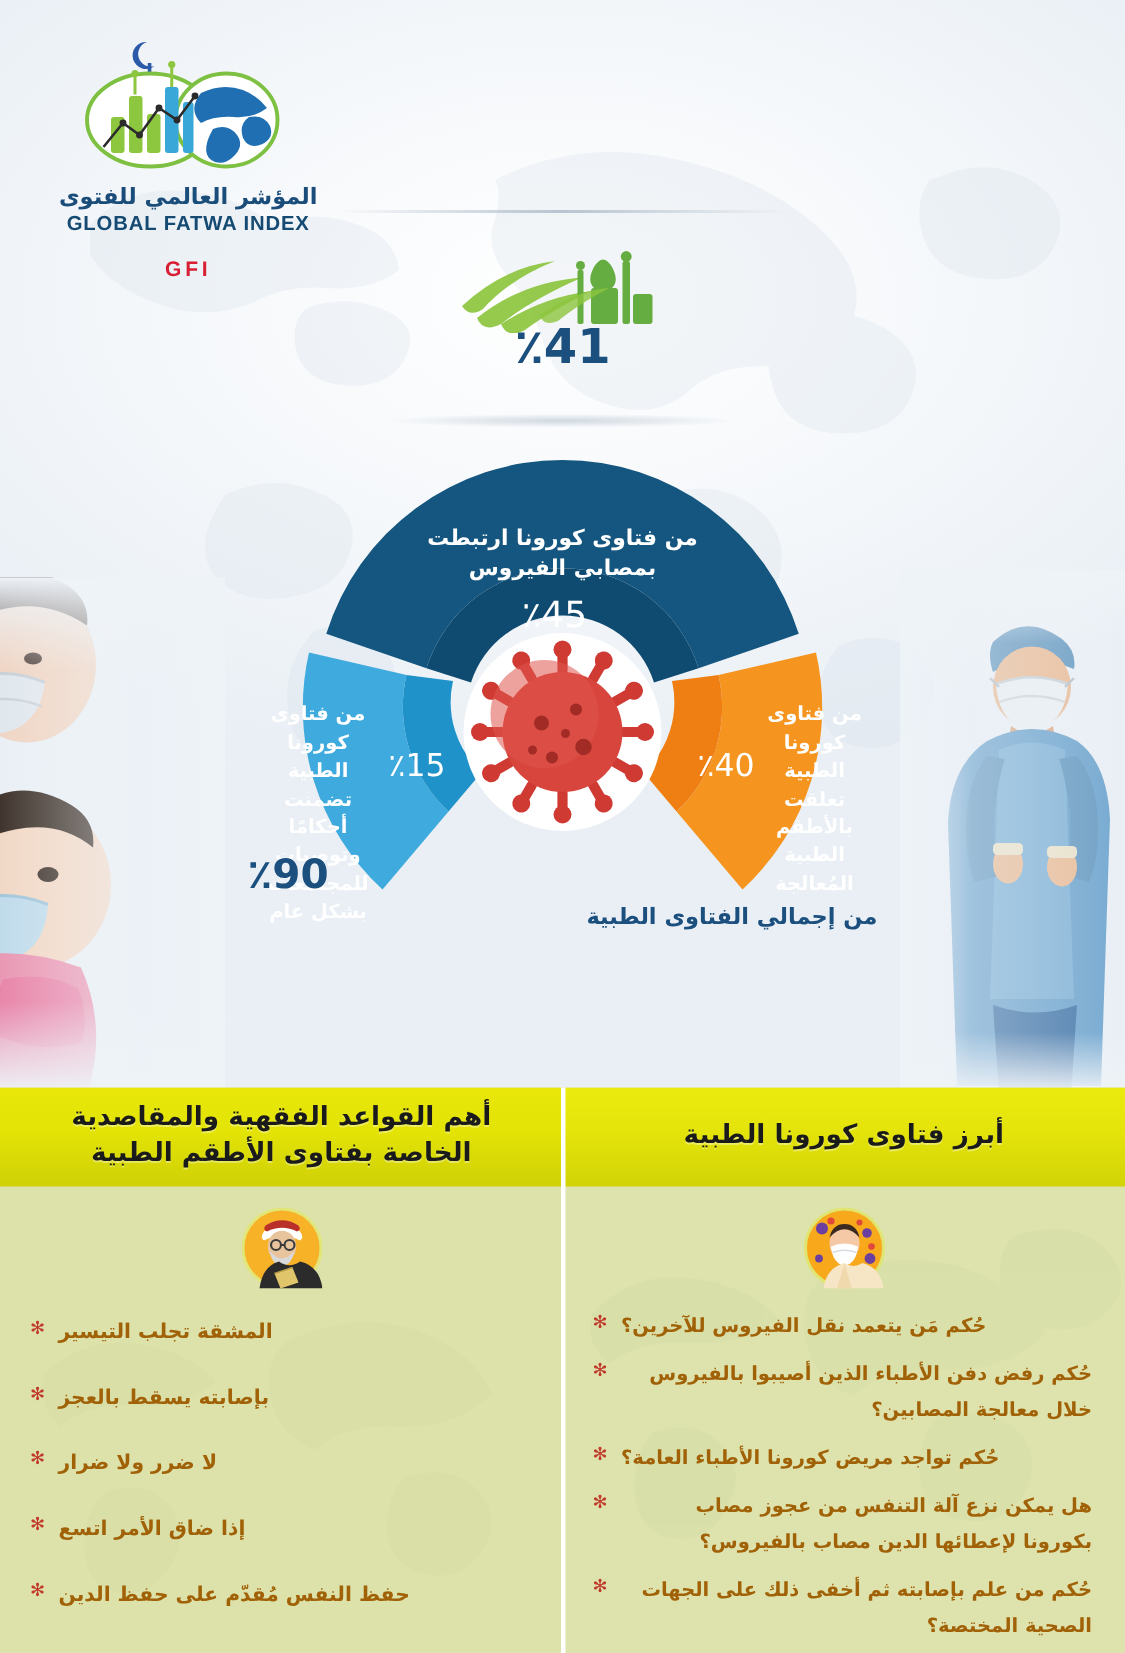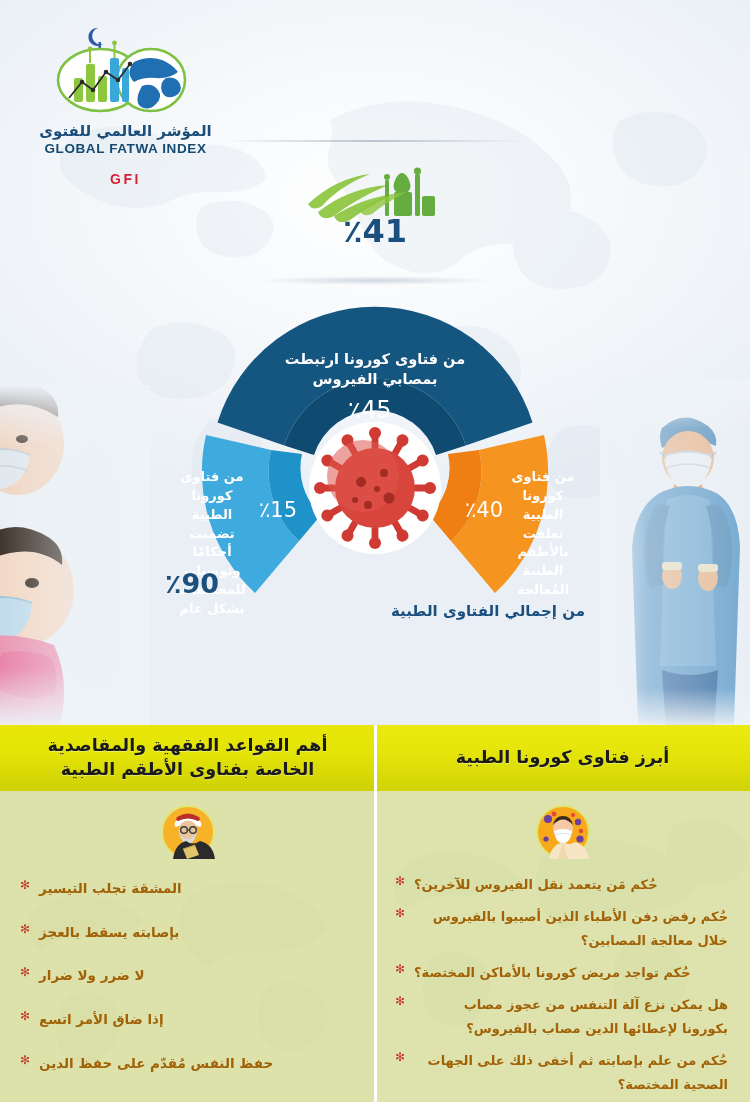--- a/index.html
+++ b/index.html
@@ -516,21 +516,21 @@
       <div class="bullets">
         <div class="bullet">
           <span class="bullet-text">حُكم مَن يتعمد نقل الفيروس للآخرين؟</span>
           <span class="bullet-dot">✻</span>
         </div>
         <div class="bullet">
           <span class="bullet-text">حُكم رفض دفن الأطباء الذين أصيبوا بالفيروس خلال معالجة المصابين؟</span>
           <span class="bullet-dot">✻</span>
         </div>
         <div class="bullet">
-          <span class="bullet-text">حُكم تواجد مريض كورونا بالأماكن المختصة؟</span>
+          <span class="bullet-text">حُكم تواجد مريض كورونا الأطباء العامة؟</span>
           <span class="bullet-dot">✻</span>
         </div>
         <div class="bullet">
           <span class="bullet-text">هل يمكن نزع آلة التنفس من عجوز مصاب بكورونا لإعطائها الدين مصاب بالفيروس؟</span>
           <span class="bullet-dot">✻</span>
         </div>
         <div class="bullet">
           <span class="bullet-text">حُكم من علم بإصابته ثم أخفى ذلك على الجهات الصحية المختصة؟</span>
           <span class="bullet-dot">✻</span>
         </div>

